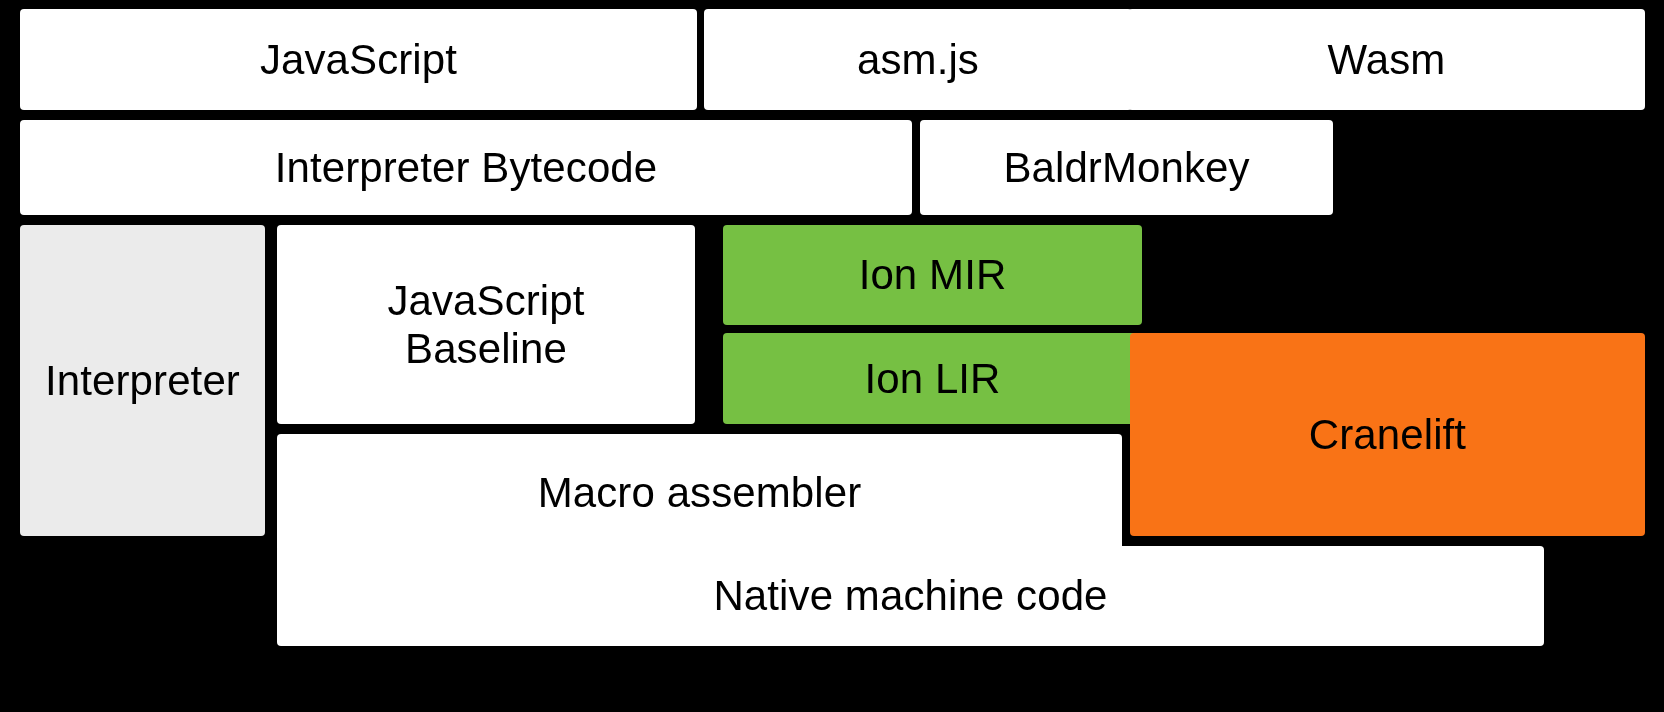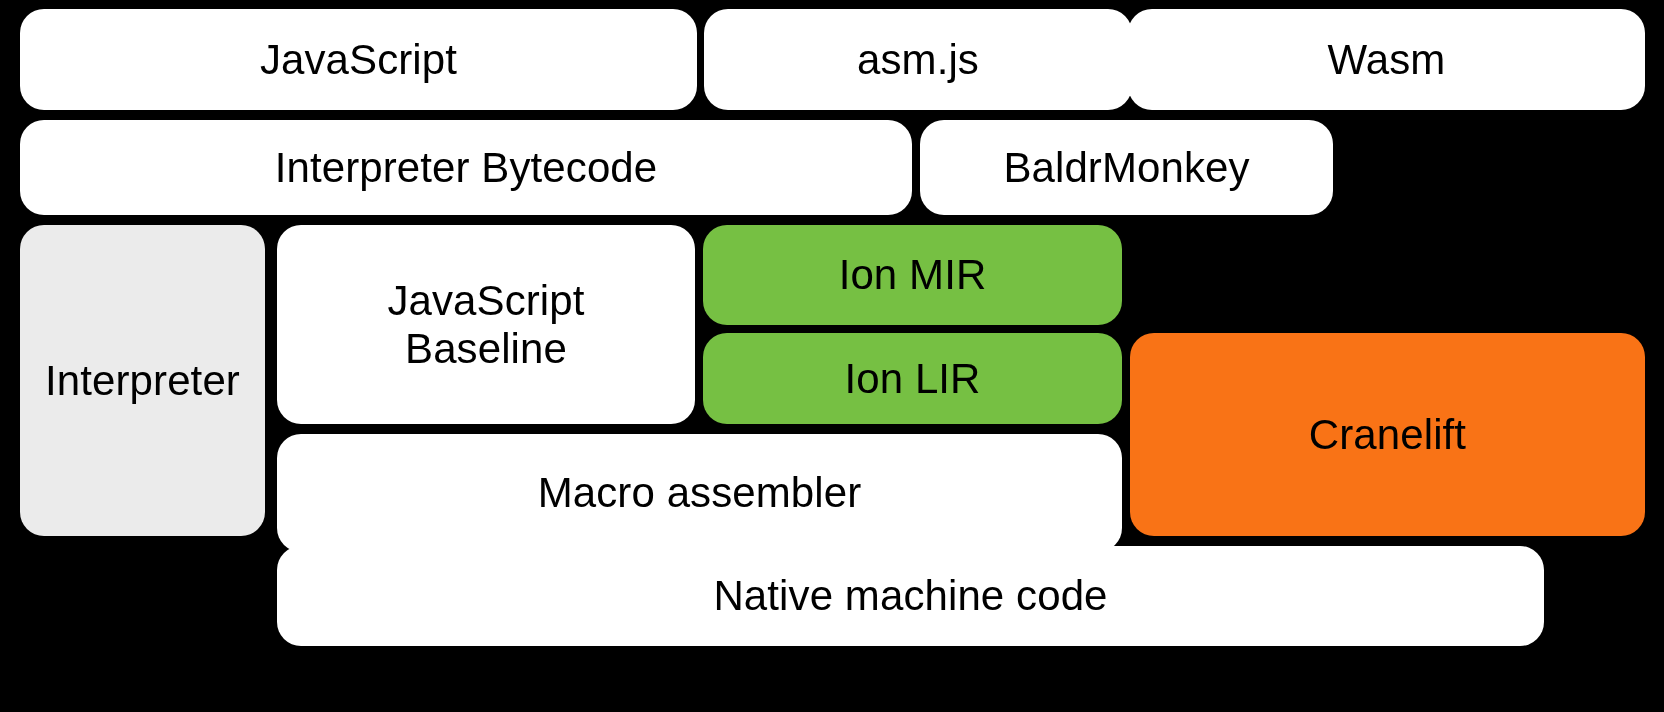--- a/index.html
+++ b/index.html
@@ -17,32 +17,32 @@
     background: #000000;
     overflow: hidden;
   }
   .node {
     position: absolute;
     box-sizing: border-box;
     display: flex;
     align-items: center;
     justify-content: center;
     text-align: center;
-    border-radius: 24px;
+    border-radius: 4px;
     color: #000000;
     font-size: 42px;
     line-height: 1.12;
     font-weight: 400;
     letter-spacing: 0.1px;
     white-space: pre-line;
     padding: 2px 20px;
   }
   .fill-white { background: #ffffff; }
   .fill-gray  { background: #ebebeb; }
-  .fill-green { background: #76c043; }
+  .fill-green { background: #76c043; margin-left: 20px; }
   .fill-pink  { background: #f97316; }
 
   
   .n-javascript        { left: 20px;   top: 9px;   width: 677px; height: 101px; }
   .n-asmjs             { left: 704px;  top: 9px;   width: 428px; height: 101px; }
   .n-wasm              { left: 1128px; top: 9px;   width: 517px; height: 101px; }
   
   .n-js-bytecode       { left: 20px;   top: 120px; width: 892px; height: 95px;  }
   .n-baldrmonkey       { left: 920px;  top: 120px; width: 413px; height: 95px;  }
   

